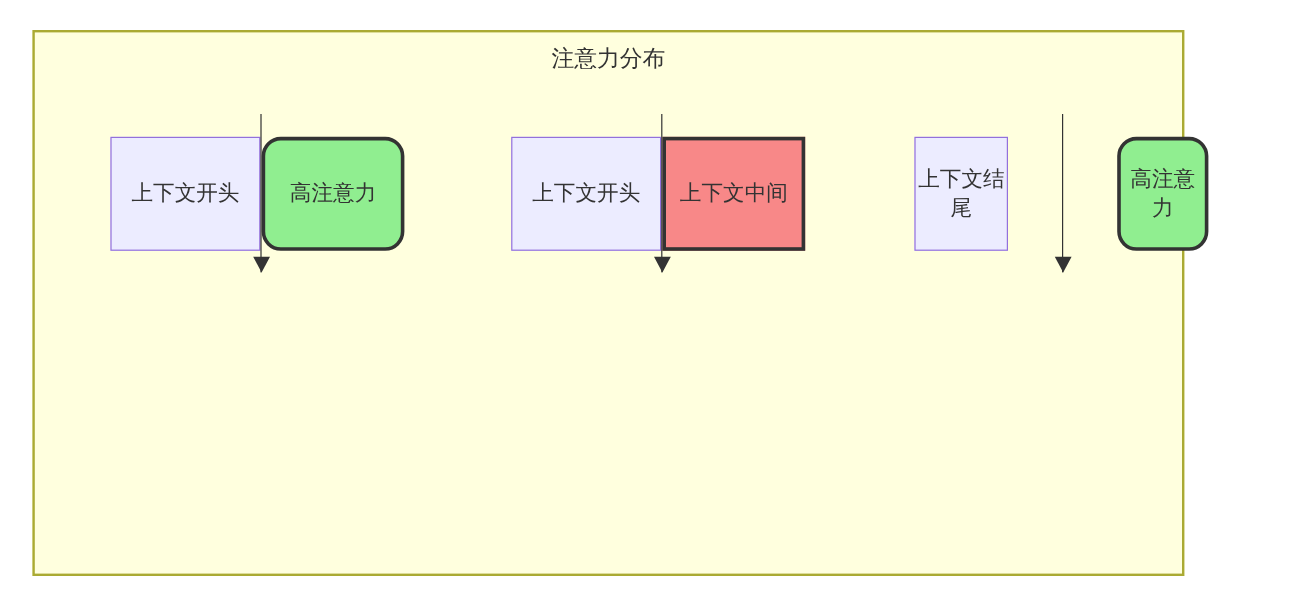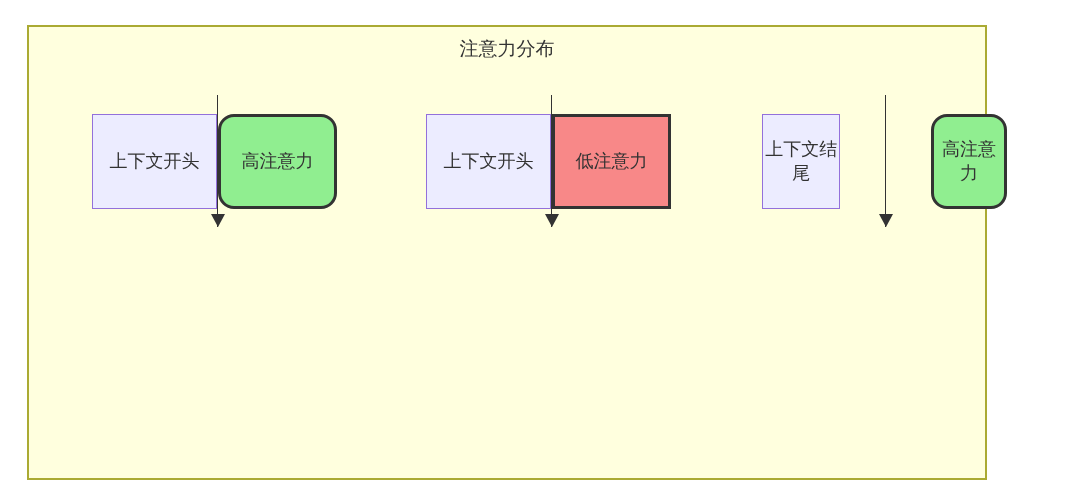--- a/index.html
+++ b/index.html
@@ -95,21 +95,21 @@
 
     <div class="flow-column col-0">
       <div class="node context-node">上下文开头</div>
       <div class="arrow"></div>
       <div class="node attn-node high">高注意力</div>
     </div>
 
     <div class="flow-column col-1">
       <div class="node context-node">上下文开头</div>
       <div class="arrow"></div>
-      <div class="node attn-node low">低注意力</div>
+      <div class="node attn-node low">上下文中间</div>
     </div>
 
     <div class="flow-column col-2">
       <div class="node context-node">上下文结尾</div>
       <div class="arrow"></div>
       <div class="node attn-node high">高注意力</div>
     </div>
   </div>
 </div>
 

